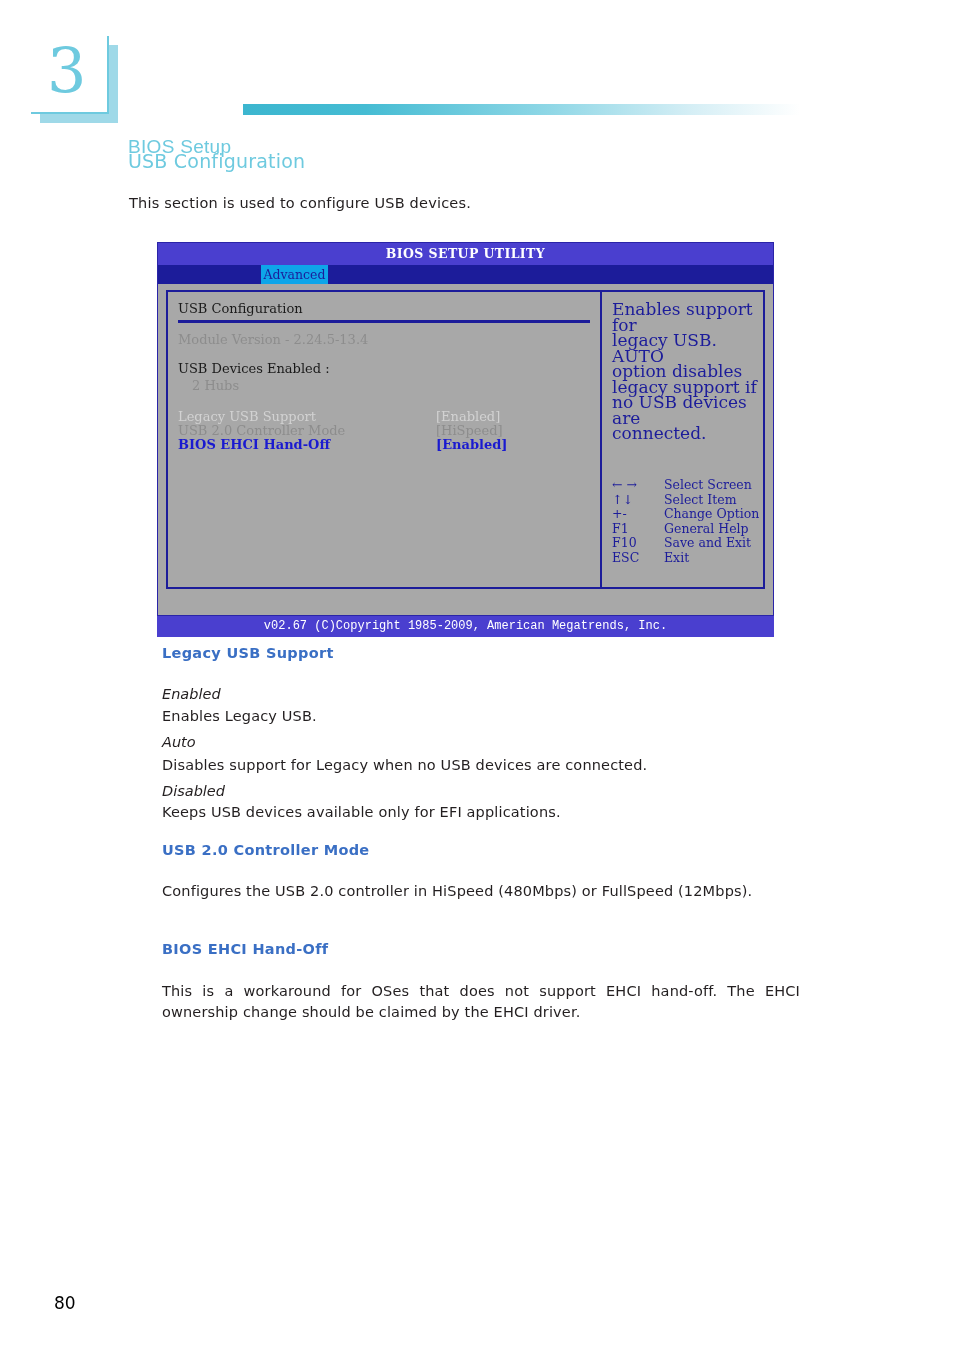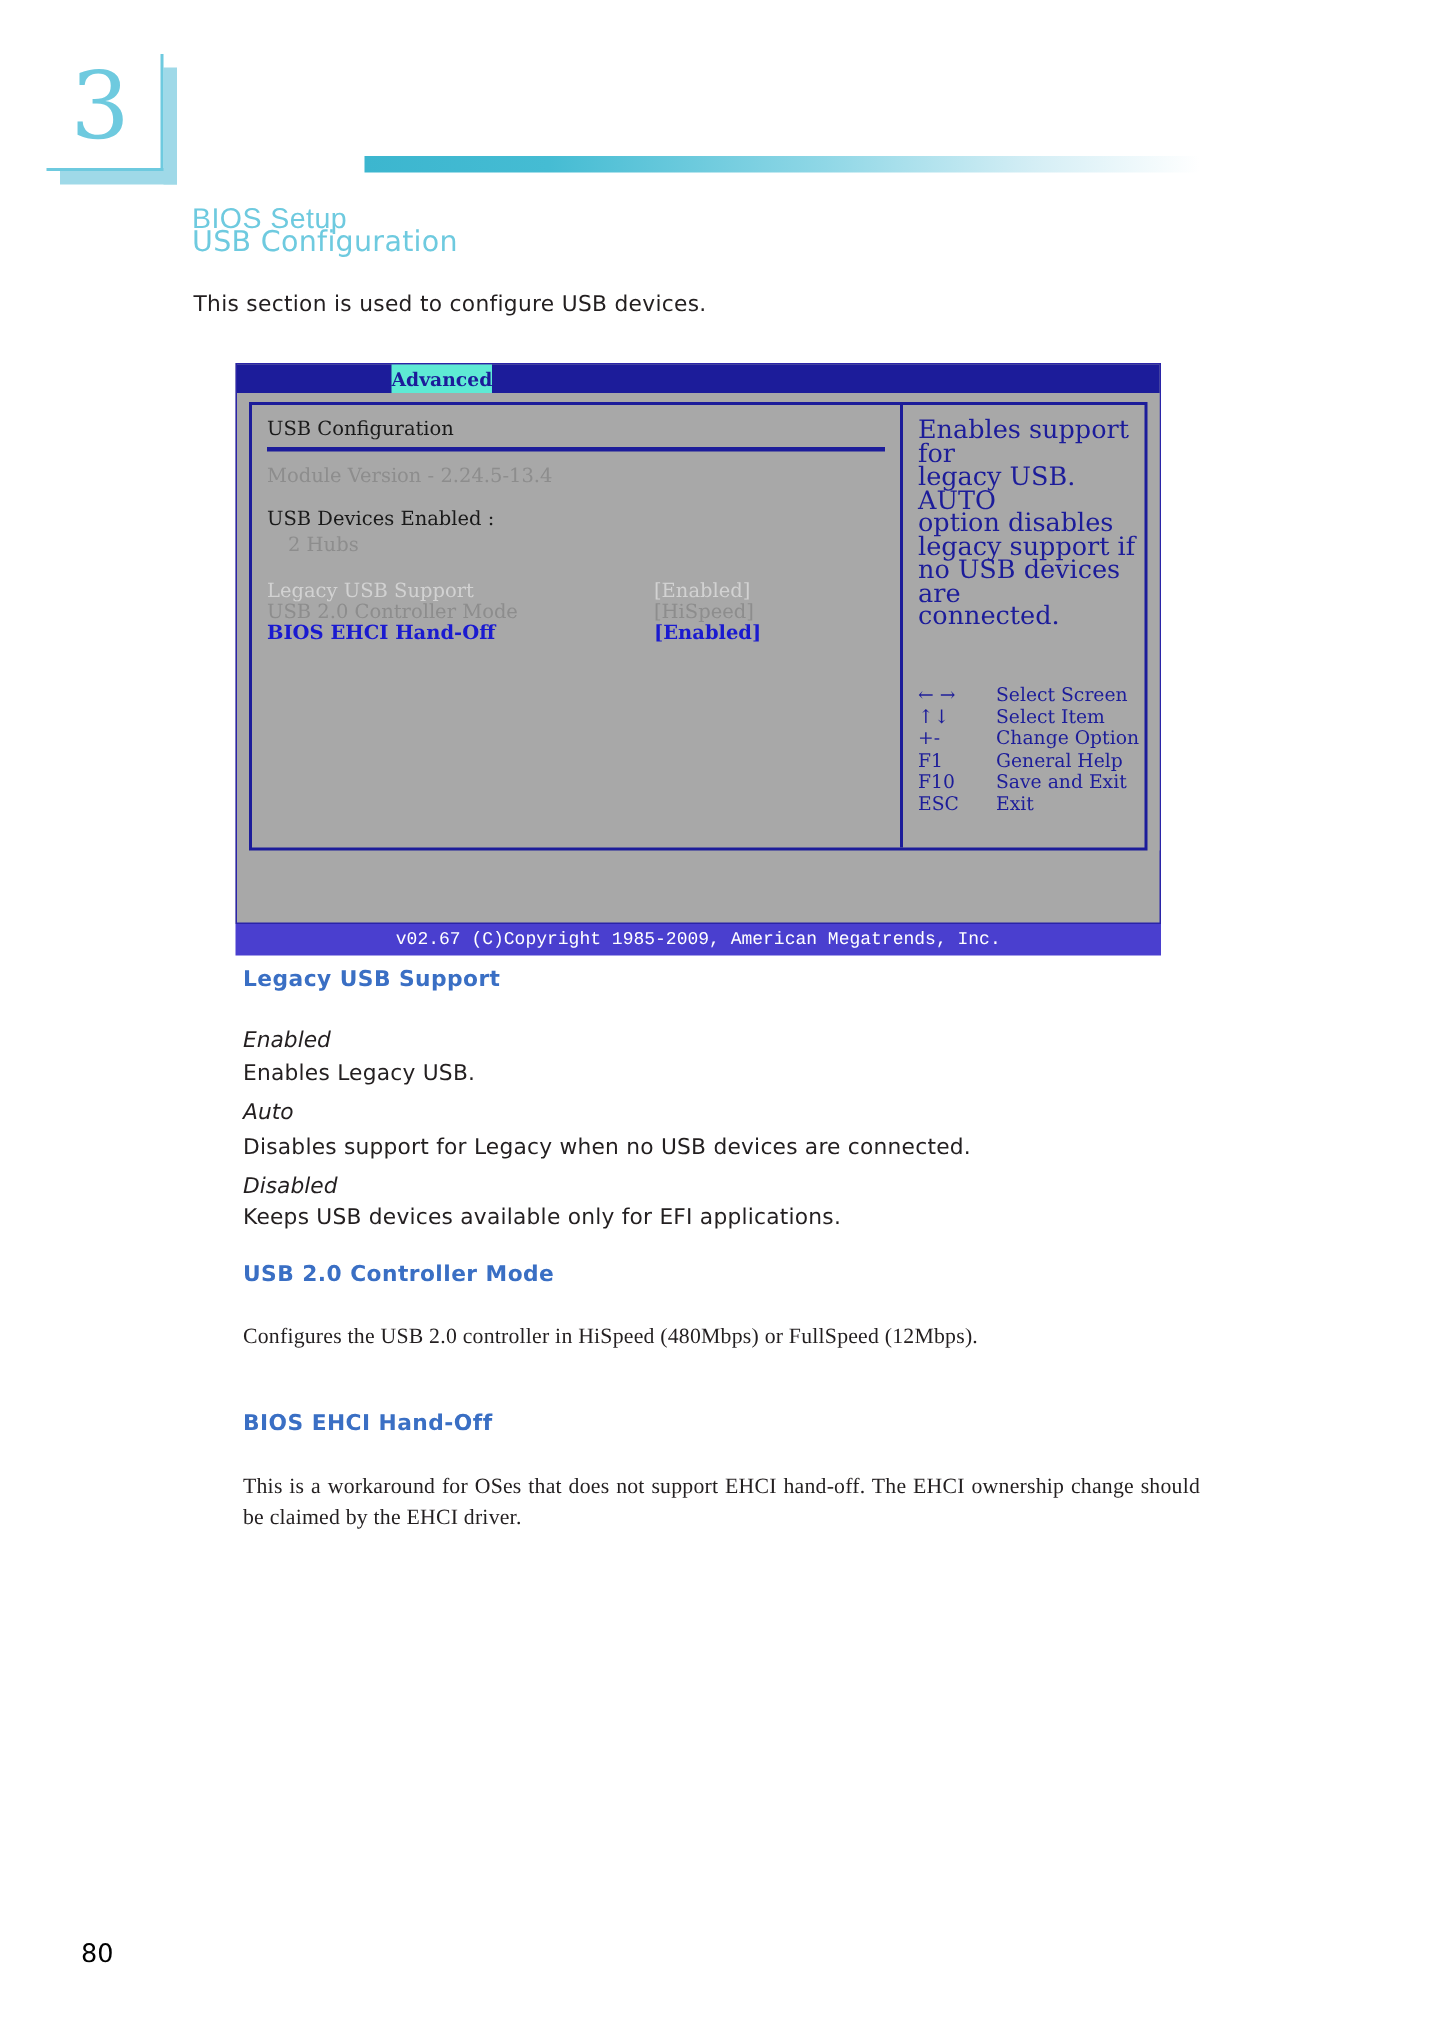--- a/index.html
+++ b/index.html
@@ -110,24 +110,24 @@
   }
   .bios-tabbar {
     position: relative;
     height: 19px;
     background: #1c1c9a;
   }
   .bios-tab-active {
     position: absolute;
     left: 103px; top: 0;
     width: 67px; height: 19px;
-    background: #5eead4;
+    background: #0ea5e9;
     color: #1c1c9a;
     font-size: 12.5px;
-    font-weight: bold;
+    font-weight: normal;
     text-align: center;
     line-height: 19px;
   }
   .bios-body {
     position: relative;
     height: 305px;
     background: #a8a8a8;
     padding: 6px 8px 0 8px;
     box-sizing: border-box;
   }
@@ -227,21 +227,20 @@
   }
   .para {
     position: absolute;
     font-size: 14.5px;
     color: #231f20;
     letter-spacing: 0.15px;
     line-height: 21px;
   }
   .para-j {
     text-align: justify;
-    font-family: Liberation Serif, serif;
   }
   .ital {
     position: absolute;
     font-size: 14.5px;
     font-style: italic;
     color: #231f20;
   }
 
   .page-number {
     position: absolute;
@@ -262,20 +261,21 @@
   </div>
   <div class="chapter-title">BIOS Setup</div>
   <div class="chapter-rule"></div>
 </div>
 
 <div class="section-title">USB Configuration</div>
 <div class="intro-text">This section is used to configure USB devices.</div>
 
 <div class="bios">
 
+  <div class="bios-titlebar">BIOS SETUP UTILITY</div>
 
   <div class="bios-tabbar">
     <div class="bios-tab-active">Advanced</div>
   </div>
 
   <div class="bios-body">
     <div class="bios-panels">
 
       <div class="bios-left">
         <div class="bios-head">USB Configuration</div>

